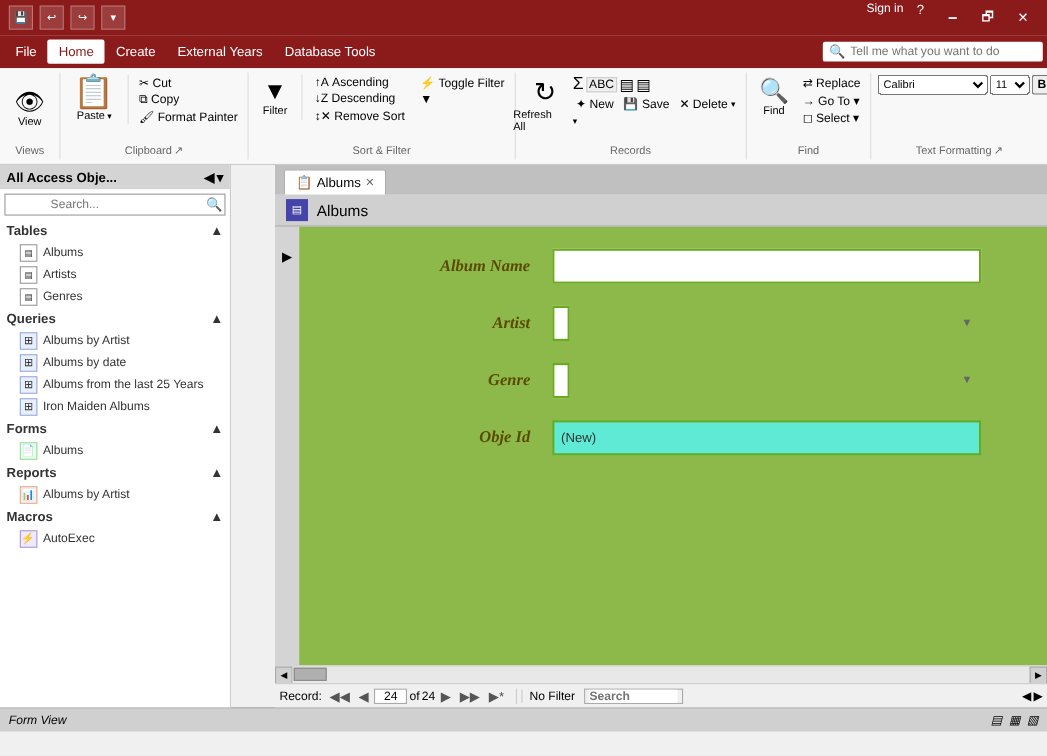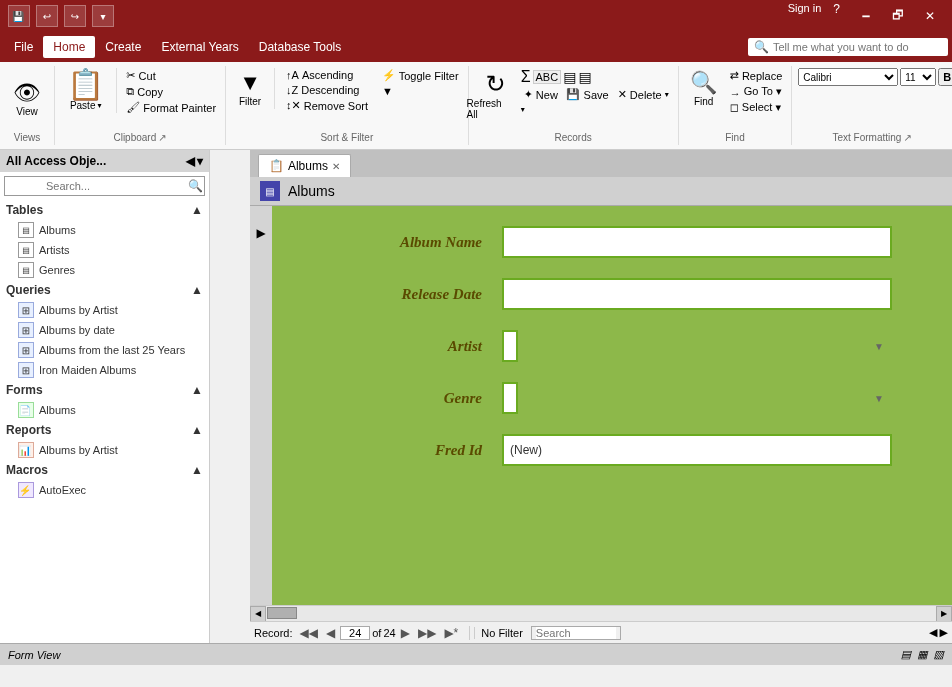--- a/index.html
+++ b/index.html
@@ -269,21 +269,21 @@
       right: 8px;
       top: 50%;
       transform: translateY(-50%);
       font-size: 10px;
       color: #666;
       pointer-events: none;
     }
     .form-value {
       flex: 1;
       height: 32px;
-      background: #ffffff;
+      background: #5eead4;
       border: 2px solid #6aaa20;
       padding: 4px 6px;
       font-size: 12px;
       display: flex;
       align-items: center;
       color: #333;
     }
 
     
     .record-nav {
@@ -649,45 +649,41 @@
         <span style="font-size:12px;">▶</span>
       </div>
 
       <div class="form-area">
 
         <div class="form-row">
           <div class="form-label">Album Name</div>
           <input type="text" class="form-input" style="flex: 1 1 0%;">
         </div>
 
-        <div class="form-row">
-          <div class="form-label">Release Date</div>
-          <input type="text" class="form-input" style="flex: 1 1 0%;">
-        </div>
 
         <div class="form-row">
           <div class="form-label">Artist</div>
           <div class="form-select-wrapper">
             <select class="form-select">
               <option value=""></option>
             </select>
           </div>
         </div>
 
         <div class="form-row">
           <div class="form-label">Genre</div>
           <div class="form-select-wrapper">
             <select class="form-select">
               <option value=""></option>
             </select>
           </div>
         </div>
 
         <div class="form-row">
-          <div class="form-label">Fred Id</div>
+          <div class="form-label">Obje Id</div>
           <div class="form-value">(New)</div>
         </div>
 
       </div>
     </div>
 
     <div class="horizontal-scroll">
       <div class="scroll-btn">◀</div>
       <div class="scroll-track">
         <div class="scroll-thumb"></div>
@@ -704,21 +700,21 @@
         <span>of</span>
         <span>24</span>
         <span class="record-nav-btn">▶</span>
         <span class="record-nav-btn">▶▶</span>
         <span class="record-nav-btn">▶*</span>
       </div>
       <div style="border-left:1px solid #ccc;padding-left:6px;display:flex;align-items:center;gap:4px;">
         <span>No Filter</span>
       </div>
       <div style="border:1px solid #aaa;display:flex;align-items:center;padding:0 4px;margin-left:4px;">
-        <input type="text" style="border: none; outline: none; font-size: 11px; width: 80px;" placeholder="Search">
+        <input type="text" style="border: none; outline: none; font-size: 11px; width: 80px; font-weight: bold;" placeholder="Search">
       </div>
       <div style="margin-left:auto;display:flex;gap:2px;">
         <span style="cursor:pointer;">◀</span>
         <span style="cursor:pointer;">▶</span>
       </div>
     </div>
 
   </div>
 </div>
 

